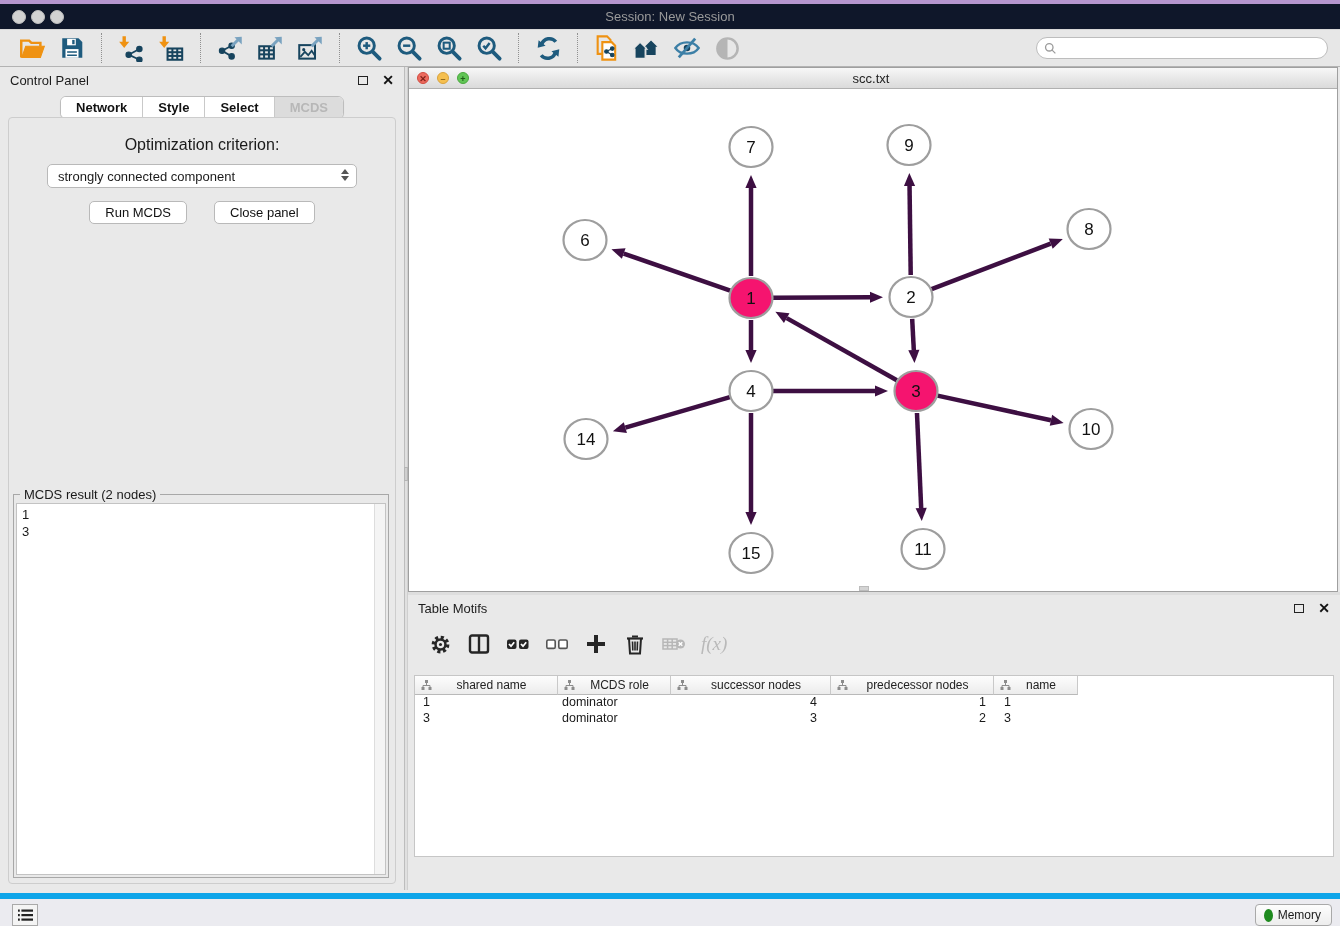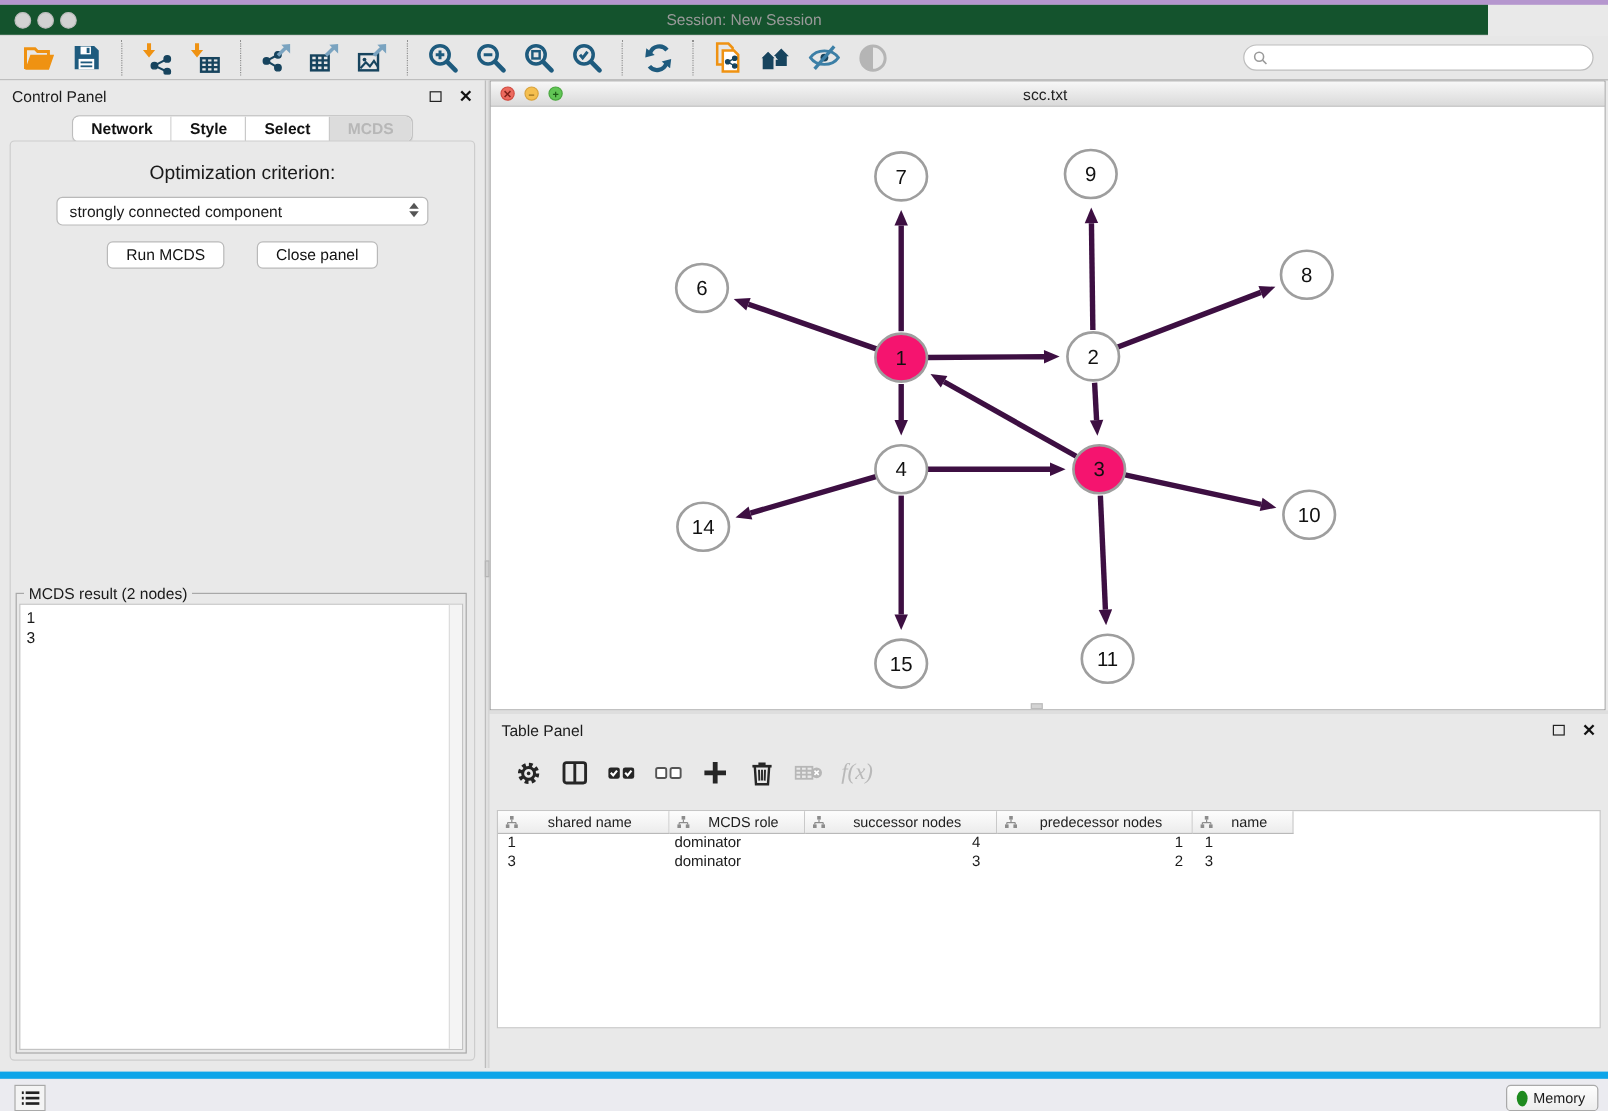--- a/index.html
+++ b/index.html
@@ -1,21 +1,21 @@
 <!DOCTYPE html>
 <html><head>
 <meta charset="utf-8">
 <style>
   * { margin:0; padding:0; box-sizing:border-box; }
   html,body { width:1340px; height:926px; }
   body { font-family:"Liberation Sans", sans-serif; background:#e9e9e9; position:relative; overflow:hidden; color:#1a1a1a; }
 
   
   .purple-strip { position:absolute; left:0; top:0; width:1340px; height:4px; background:#b596ce; }
-  .titlebar { position:absolute; left:0; top:4px; width:1240px; height:26px; background:#14532d; border-bottom:1px solid #d7d7d7; }
+  .titlebar { position:absolute; left:0; top:4px; width:1340px; height:26px; background:#0f172a; border-bottom:1px solid #d7d7d7; }
   .traffic { position:absolute; top:6px; width:14px; height:14px; border-radius:50%; background:#d2d2d2; border:1px solid #bdbdbd; }
   .t1{left:12px;} .t2{left:31px;} .t3{left:50px;}
   .win-title { position:absolute; left:0; right:0; top:5px; text-align:center; font-size:13px; color:#9a9a9a; }
 
   .main-toolbar { position:absolute; left:0; top:30px; width:1340px; height:37px; background:#e7e7e7; border-bottom:1px solid #b3b3b3; display:flex; align-items:center; padding-left:12px; }
   .tb-icon { width:32px; height:32px; display:flex; align-items:center; justify-content:center; margin:0 4px; }
   .tb-sep { width:1px; height:30px; border-left:1px dotted #909090; margin:0 9px; }
   .search-wrap { margin-left:auto; margin-right:12px; width:292px; height:22px; background:#fff; border:1px solid #bdbdbd; border-radius:12px; display:flex; align-items:center; padding-left:7px; }
   .search-wrap input { border:none; outline:none; flex:1; height:18px; font-size:12px; background:transparent; margin-left:4px; }
 
@@ -388,21 +388,21 @@
           <text x="514" y="466" text-anchor="middle" font-size="17" fill="#111">11</text>
         </g>
       </svg>
     <span class="net-grip"></span>
   </div>
 </div>
 <div class="h-splitter"></div>
 
 <div class="table-panel">
   <div class="panel-header">
-    <span>Table Panel</span>
+    <span>Table Motifs</span>
     <span class="spacer"></span>
     <span class="float-icon"></span>
     <span class="close-icon">✕</span>
   </div>
   <div class="tp-toolbar">
     <span class="tp-icon">
       <svg width="21" height="21" viewBox="0 0 22 22">
         <circle cx="11" cy="11" r="7" fill="none" stroke="#262626" stroke-width="4.6" stroke-dasharray="3 2.5"></circle>
         <circle cx="11" cy="11" r="5.2" fill="none" stroke="#262626" stroke-width="2.6"></circle>
         <circle cx="11" cy="11" r="1.6" fill="#262626"></circle>

